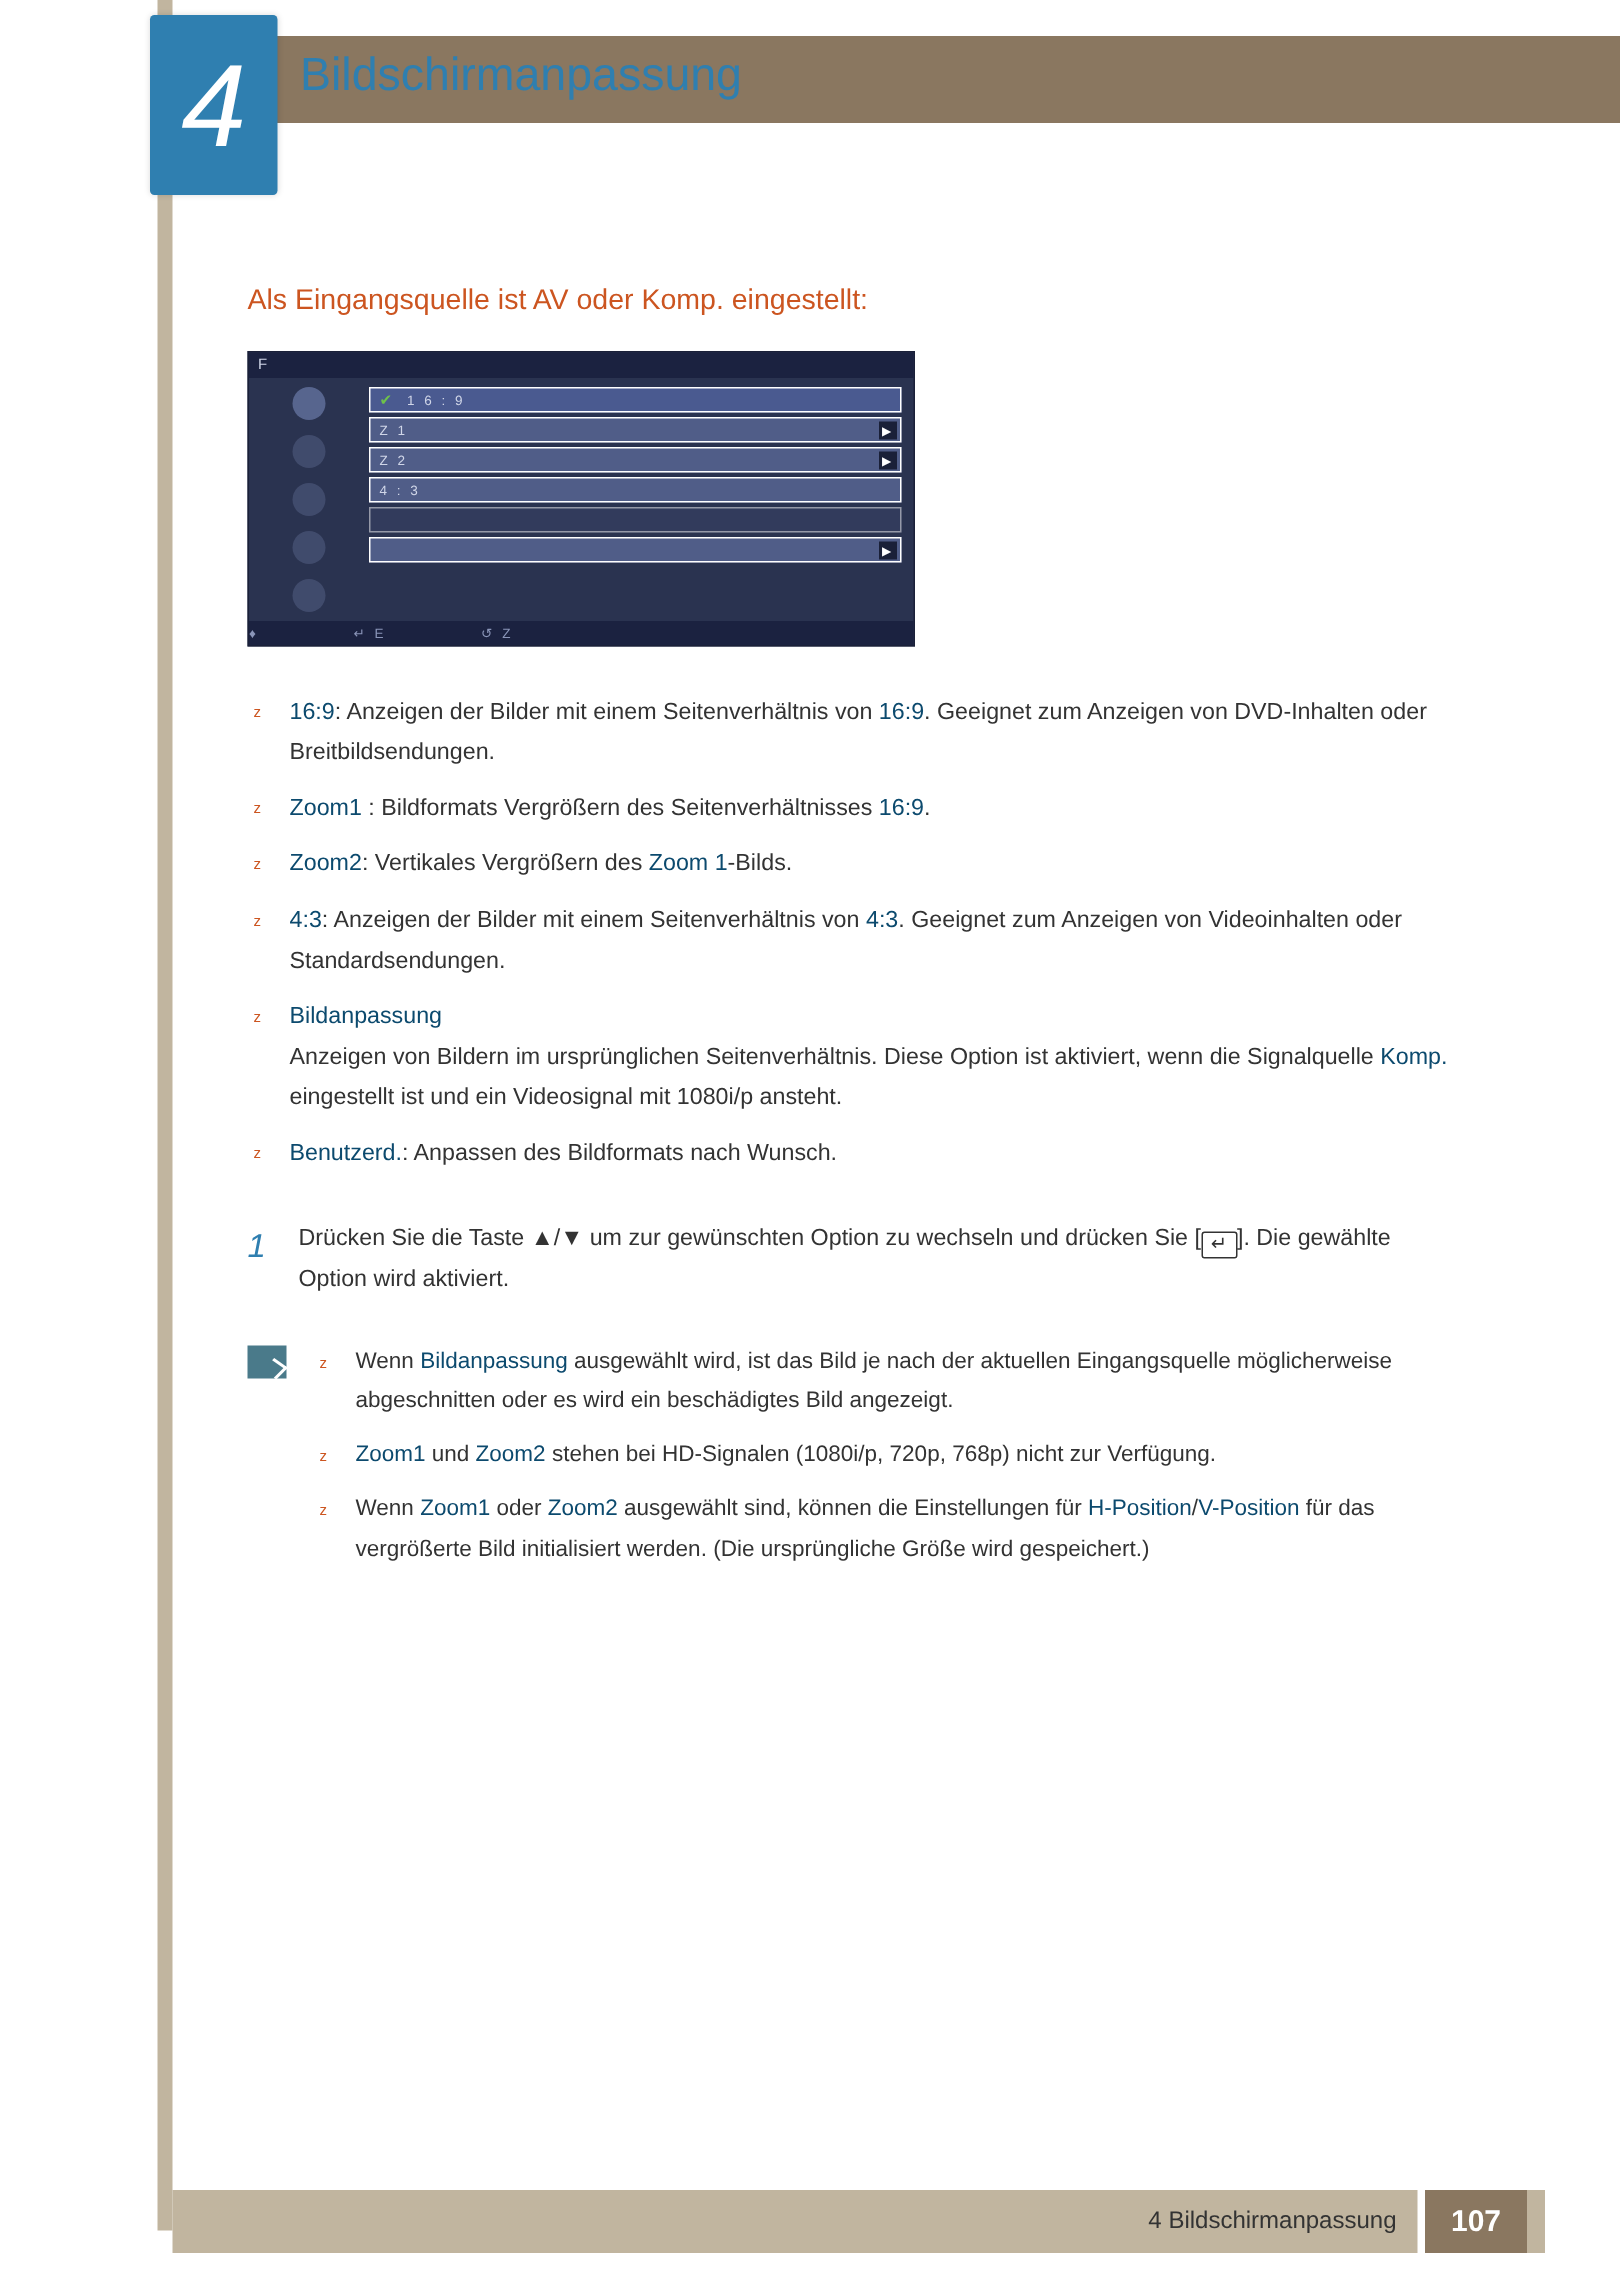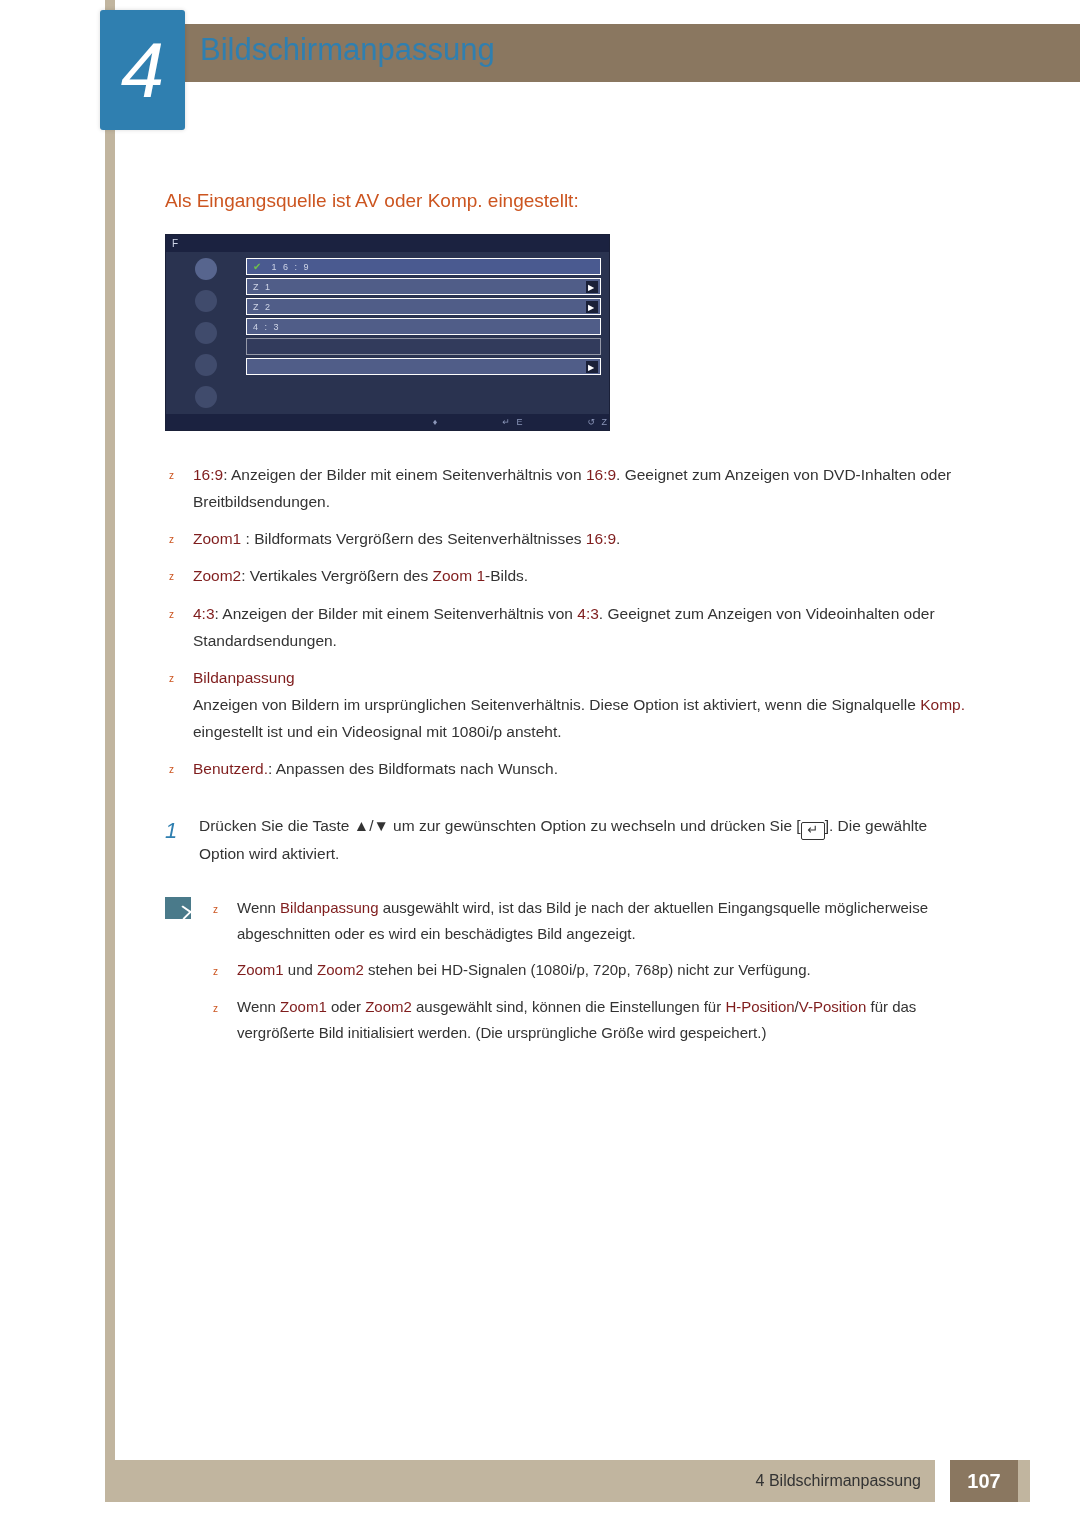--- a/index.html
+++ b/index.html
@@ -23,41 +23,41 @@
   .osd-body { display: flex; }
   .osd-sidebar { width: 80px; background: #2a3350; display: flex; flex-direction: column; align-items: center; padding: 6px 0; gap: 10px; }
   .osd-icon { width: 22px; height: 22px; background: #4a5578; border-radius: 50%; opacity: .7; }
   .osd-icon.sel { background: #6b7aa8; }
   .osd-main { flex: 1; padding: 6px 8px 6px 0; }
   .osd-row { background: #505d88; border: 1px solid #ffffff; margin-bottom: 3px; height: 17px; display: flex; align-items: center; padding: 0 6px; font-size: 9px; letter-spacing: 2px; position: relative; }
   .osd-row.selected { background: #4a5a90; }
   .osd-row.selected::before { content: "✔"; color: #6ec24a; margin-right: 8px; font-size: 10px; }
   .osd-row .arrow { position: absolute; right: 2px; top: 2px; width: 12px; height: 12px; background: #1a2038; display: flex; align-items: center; justify-content: center; color: #fff; font-size: 8px; }
   .osd-row.dim { opacity: .5; background: #3a4468; }
-  .osd-footer { background: #1b2240; padding: 3px 0; text-align: right; font-size: 9px; letter-spacing: 2px; color: #8a95b8; }
+  .osd-footer { background: #1b2240; padding: 3px 0; text-align: left; font-size: 9px; letter-spacing: 2px; color: #8a95b8; }
 
   
   ul.z { list-style: none; margin: 0 0 30px 0; }
   ul.z > li { position: relative; padding-left: 28px; margin-bottom: 10px; font-size: 15.5px; line-height: 1.75; color: #333; }
   ul.z > li::before { content: "z"; position: absolute; left: 4px; top: 6px; color: #cc5520; font-size: 10px; }
-  .hl { color: #7f1d1d; }
+  .hl { color: #0c4a6e; }
 
   .step { display: flex; gap: 18px; font-size: 15.5px; line-height: 1.75; margin-bottom: 28px; }
   .step-num { color: #2f7fb0; font-style: italic; font-size: 22px; font-weight: 300; width: 18px; }
 
   .note-block { display: flex; gap: 18px; }
   .note-icon { width: 26px; height: 22px; background: #4a7a8a; position: relative; flex-shrink: 0; margin-top: 2px; }
   .note-icon::after { content: ""; position: absolute; right: 2px; bottom: 1px; width: 9px; height: 9px; border-right: 2px solid #fff; border-bottom: 2px solid #fff; transform: rotate(-45deg) skewX(10deg); }
   ul.z.small > li { font-size: 15px; }
 
   .enter-icon { display: inline-flex; width: 24px; height: 18px; border: 1.5px solid #333; border-radius: 2px; align-items: center; justify-content: center; vertical-align: -3px; }
   .enter-icon::before { content: "↵"; font-size: 13px; }
 
   
-  .footer-bar { position: absolute; left: 105px; bottom: 25px; height: 42px; width: 830px; background: #c1b59f; display: flex; align-items: center; justify-content: flex-end; padding-right: 14px; font-size: 16px; color: #333; }
+  .footer-bar { position: absolute; left: 115px; bottom: 25px; height: 42px; width: 830px; background: #c1b59f; display: flex; align-items: center; justify-content: flex-end; padding-right: 14px; font-size: 16px; color: #333; }
   .page-number { position: absolute; right: 62px; bottom: 25px; width: 68px; height: 42px; background: #8a7760; color: #fff; display: flex; align-items: center; justify-content: center; font-size: 20px; font-weight: 700; }
   .footer-right-stripe { position: absolute; right: 50px; bottom: 25px; width: 12px; height: 42px; background: #c1b59f; }
 </style>
 </head>
 <body>
 
 <div class="page">
 
   <div class="left-stripe"></div>
   <div class="top-band"></div>

